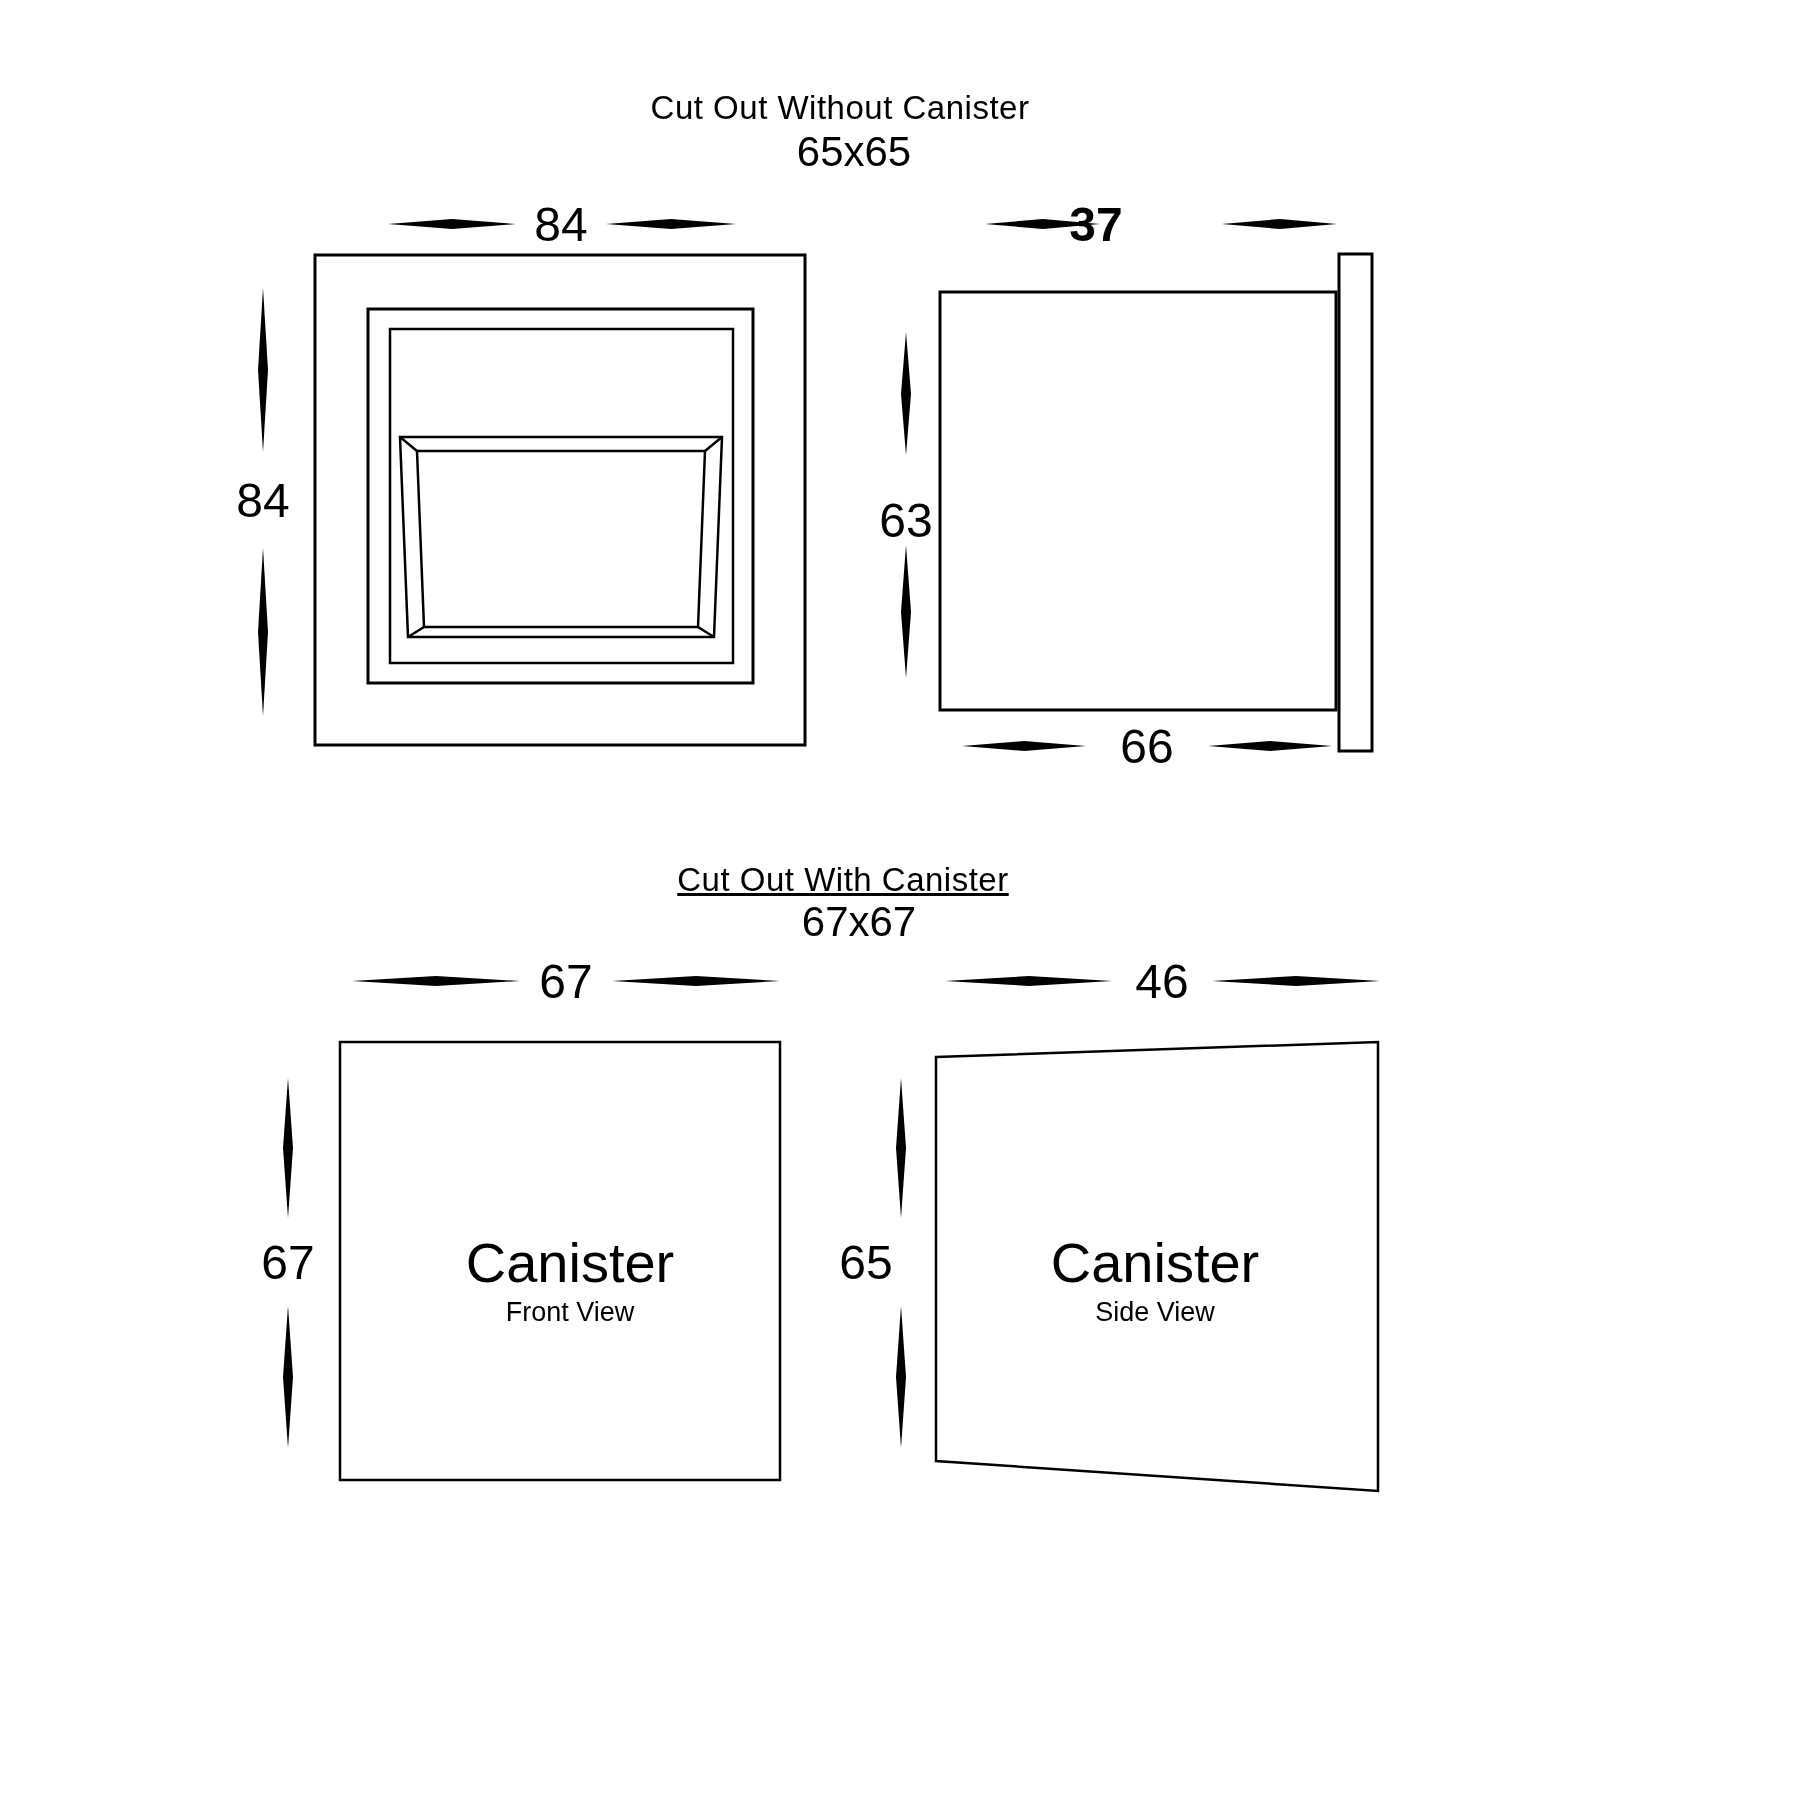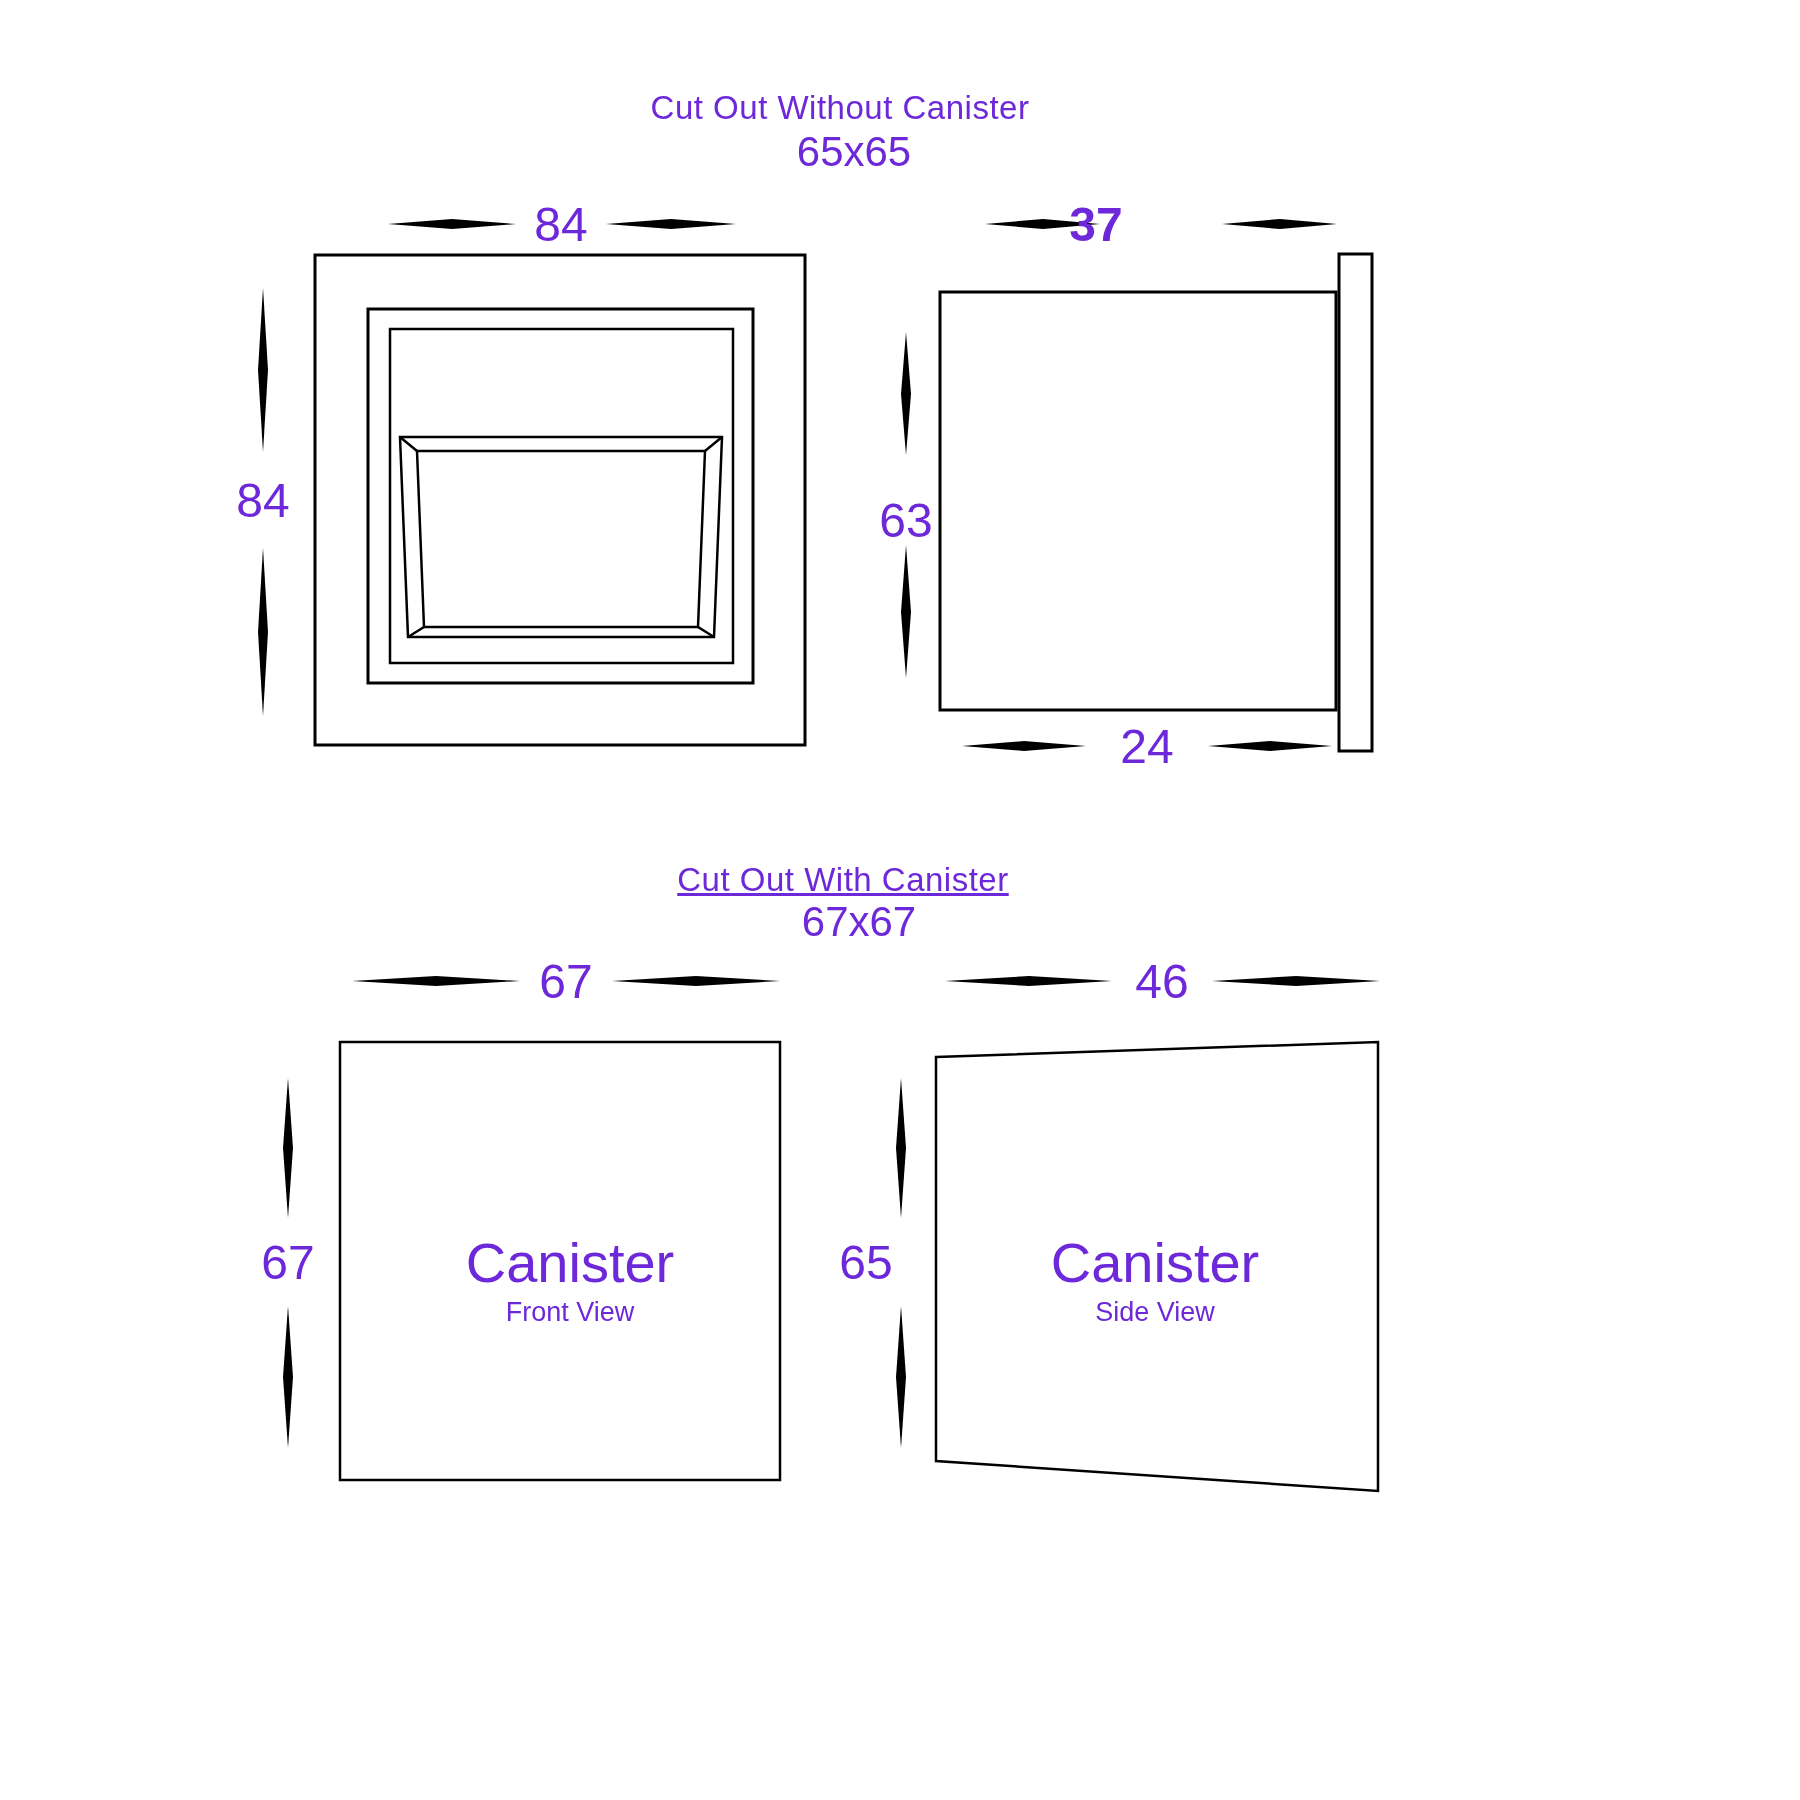--- a/index.html
+++ b/index.html
@@ -17,21 +17,21 @@
   }
   .art {
     position: absolute;
     left: 0; top: 0;
     width: 1800px;
     height: 1800px;
   }
   .txt {
     position: absolute;
     transform: translate(-50%, -50%);
-    color: #6d28d9;
+    color: #000000;
     white-space: nowrap;
     text-align: left;
   }
   .title    { font-size: 33px; letter-spacing: 0.5px; }
   .subtitle { font-size: 42px; margin-left: 16px; }
   .dim-num  { font-size: 48px; }
   .big-label{ font-size: 56px; }
   .sub-label{ font-size: 27px; }
 </style>
 </head>
@@ -98,21 +98,21 @@
   </svg>
 
   <div class="txt title" style="left:840px;  top:108px;">Cut Out Without Canister</div>
   <div class="txt subtitle" style="left:838px;  top:152px;">65x65</div>
 
   <div class="txt dim-num" style="left:561px;  top:224px;">84</div>
   <div class="txt dim-num" style="left:263px;  top:500px;">84</div>
 
   <div class="txt dim-num" style="left:1096px; top:224px;font-weight:bold;">37</div>
   <div class="txt dim-num" style="left:906px;  top:484px;margin-top:36px;">63</div>
-  <div class="txt dim-num" style="left:1147px; top:746px;">24</div>
+  <div class="txt dim-num" style="left:1147px; top:746px;">66</div>
 
   <div class="txt title" style="left:843px;  top:880px;text-decoration:underline;">Cut Out With Canister</div>
   <div class="txt subtitle" style="left:843px;  top:922px;">67x67</div>
 
   <div class="txt dim-num" style="left:566px;  top:981px;">67</div>
   <div class="txt dim-num" style="left:288px;  top:1262px;">67</div>
   <div class="txt big-label" style="left:570px; top:1262px;">Canister</div>
   <div class="txt sub-label" style="left:570px; top:1312px;">Front View</div>
 
   <div class="txt dim-num" style="left:1162px; top:981px;">46</div>

